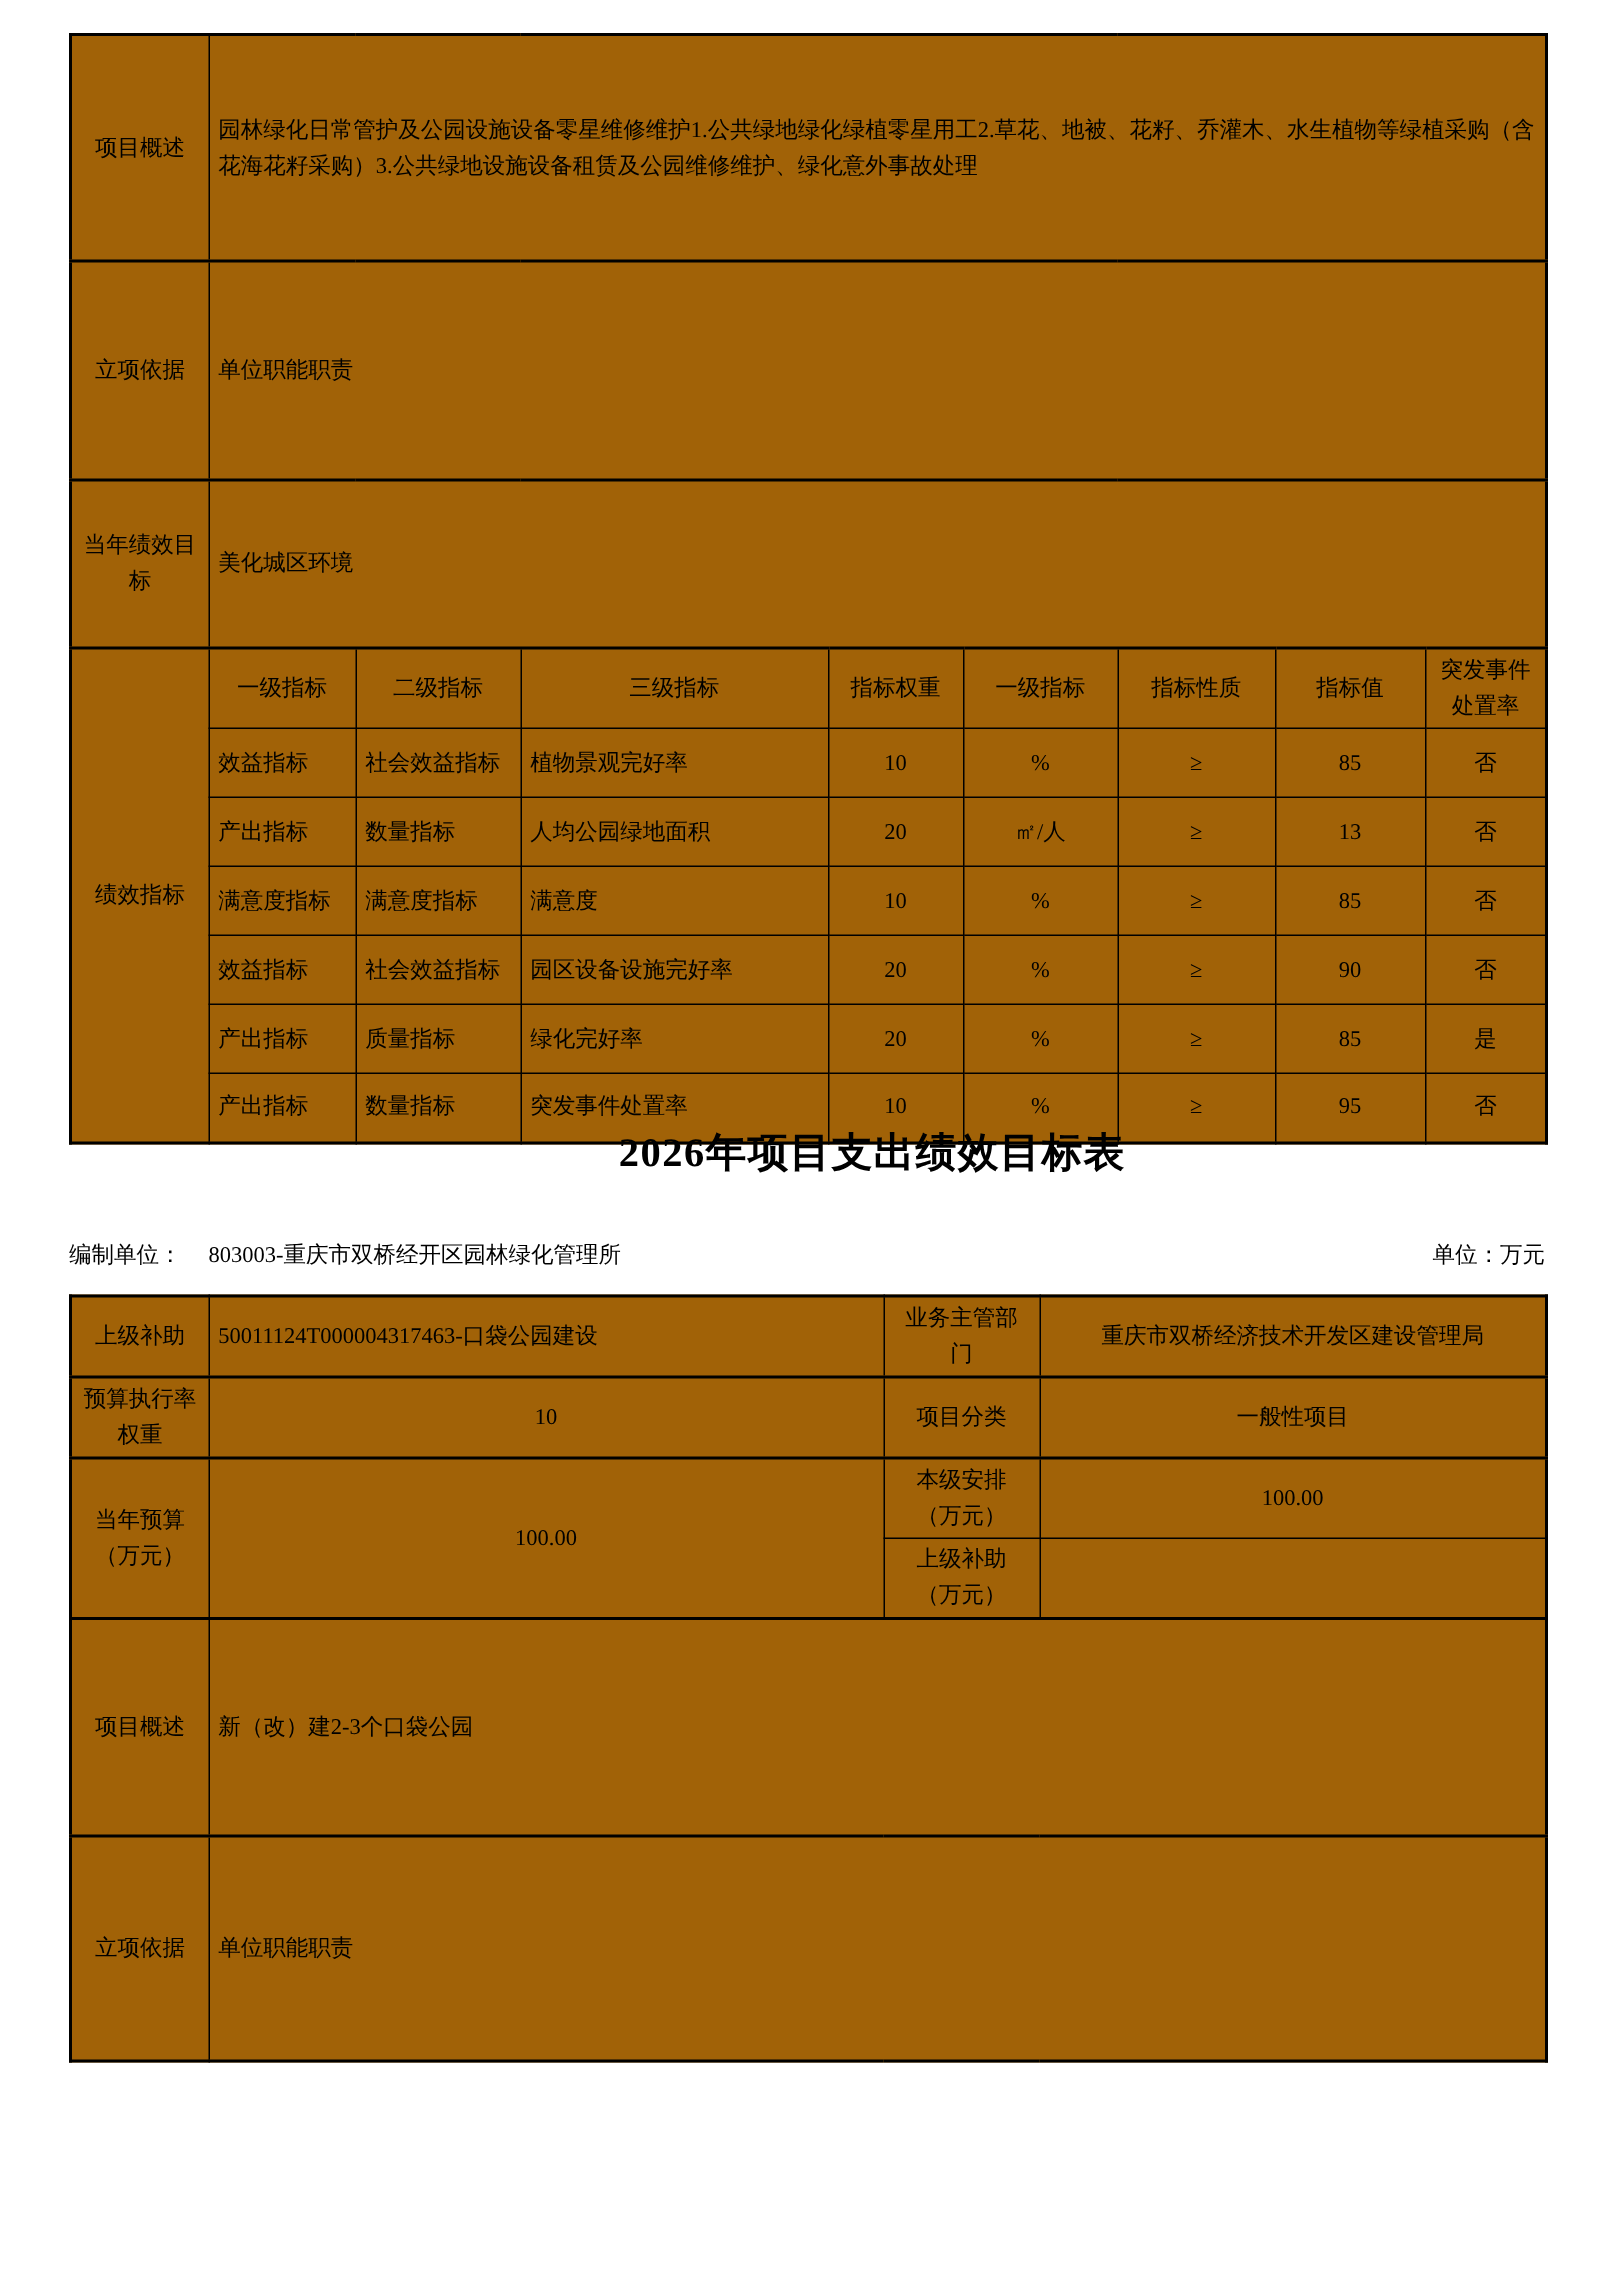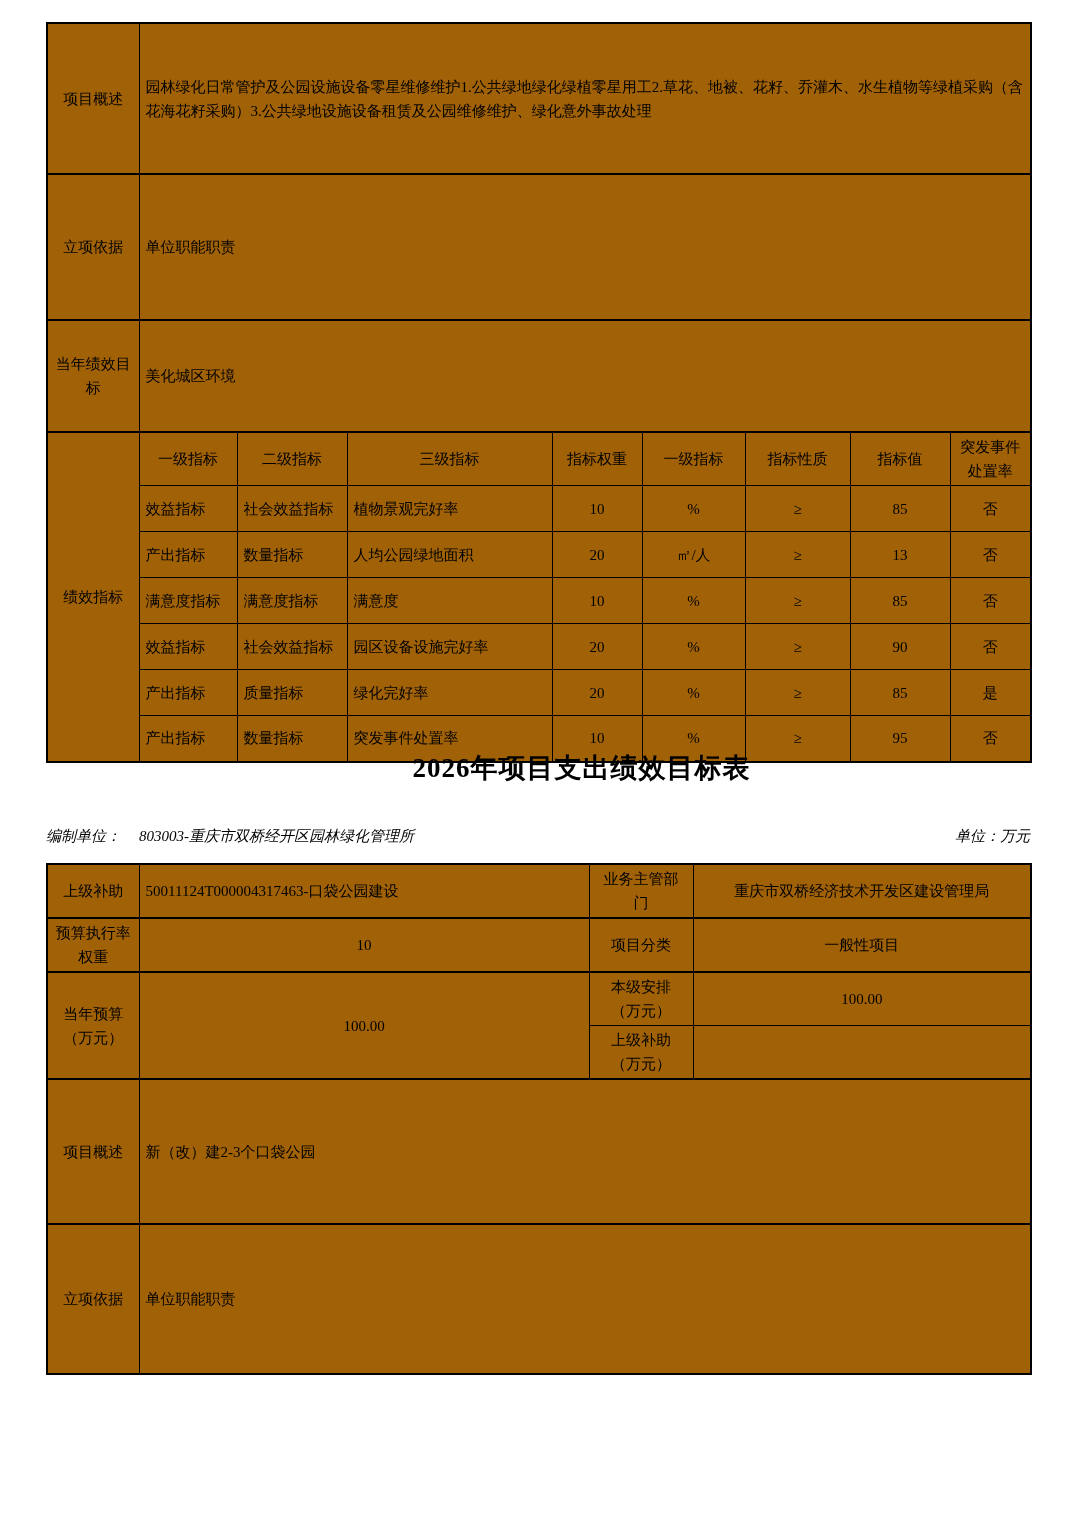--- a/index.html
+++ b/index.html
@@ -57,21 +57,20 @@
     letter-spacing: 1px;
     padding-left: 44px;
   }
   .info-line {
     position: absolute;
     top: 827px; left: 46px;
     width: 984px;
     display: flex;
     justify-content: space-between;
     font-size: 15px;
-    font-style: italic;
   }
   .info-left .info-value { margin-left: 18px; }
 </style>
 </head>
 <body>
 
 <table id="t1">
   <colgroup>
     <col style="width:92px">
       <col style="width:98px">

